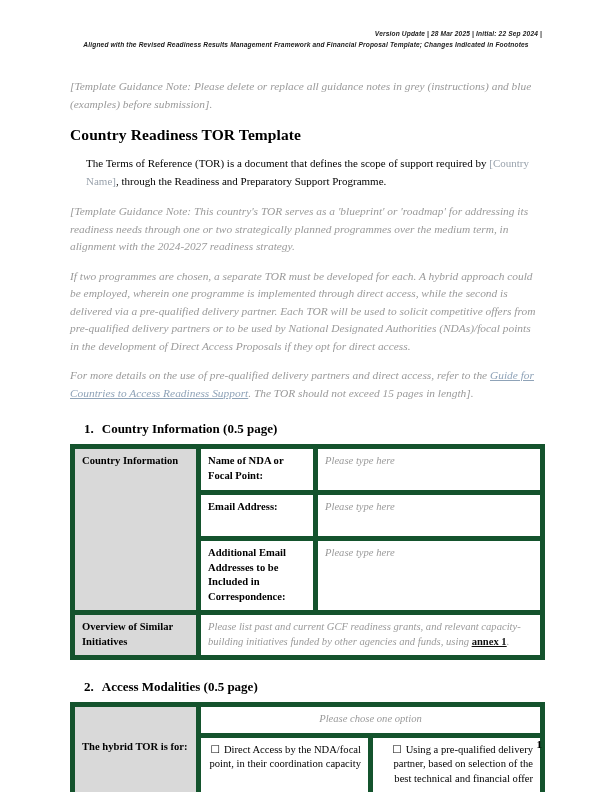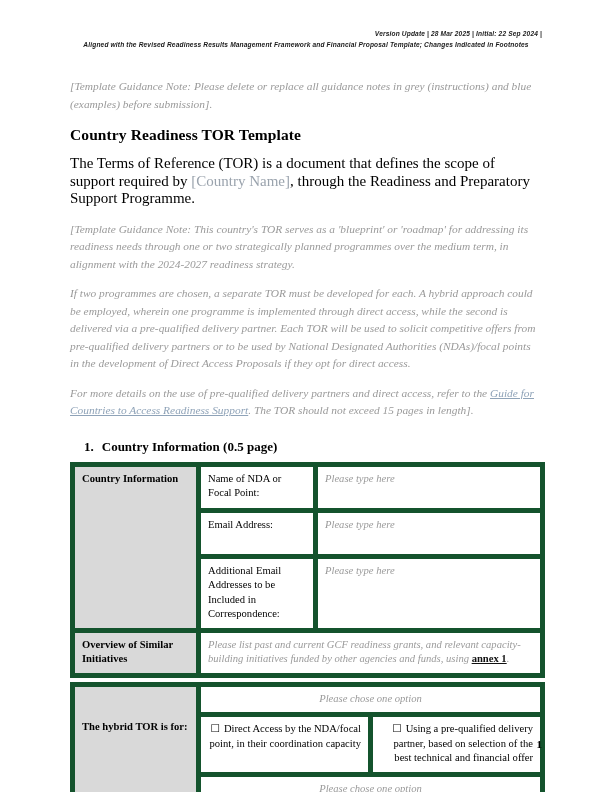--- a/index.html
+++ b/index.html
@@ -50,23 +50,23 @@
 
   h1.title {
     font-size: 15.5px;
     font-weight: bold;
     margin: 0 0 10px 0;
     line-height: 20px;
     letter-spacing: 0.1px;
   }
 
   p.body {
-    font-size: 15px;
+    font-size: 11px;
     line-height: 17.5px;
-    margin: 0 0 13px 0;
+    margin: 0 0 13px 16px;
   }
   .country-name { color: #9aa3ad; }
 
   a.doclink {
     color: #8fa3b8;
     text-decoration: underline;
     font-style: italic;
   }
 
   h2.section {
@@ -91,21 +91,21 @@
     padding: 5px 7px 6px 7px;
     font-size: 10.6px;
     line-height: 14.5px;
   }
   td.shade {
     background: #d9d9d9;
     font-weight: bold;
     font-size: 10.3px;
   }
   td.label {
-    font-weight: normal;
+    font-weight: bold;
     font-size: 10.4px;
   }
   td.vmid { vertical-align: middle; }
   td.placeholder {
     color: #9a9a9a;
     font-style: italic;
     font-size: 10.6px;
   }
   td.hint {
     color: #9a9a9a;
@@ -182,20 +182,21 @@
         <td class="label" style="height:54px">Additional Email Addresses to be Included in Correspondence:</td>
         <td class="placeholder vmid">Please type here</td>
       </tr>
       <tr>
         <td class="shade">Overview of Similar Initiatives</td>
         <td class="hint" colspan="2"><span>Please list past and current GCF readiness grants, and relevant capacity-building initiatives funded by other agencies and funds, using </span><b>annex 1</b><span>.</span></td>
       </tr>
     </tbody>
   </table>
 
+  <h2 class="section"><span class="num">2.</span><span>Access Modalities (0.5 page)</span></h2>
 
   <table class="doc-table">
     <colgroup>
         <col style="width:126px">
         <col style="width:172px">
         <col style="width:172px">
       </colgroup>
     <tbody>
       <tr>
         <td class="shade noborder-bottom" style="border-bottom:none"></td>

